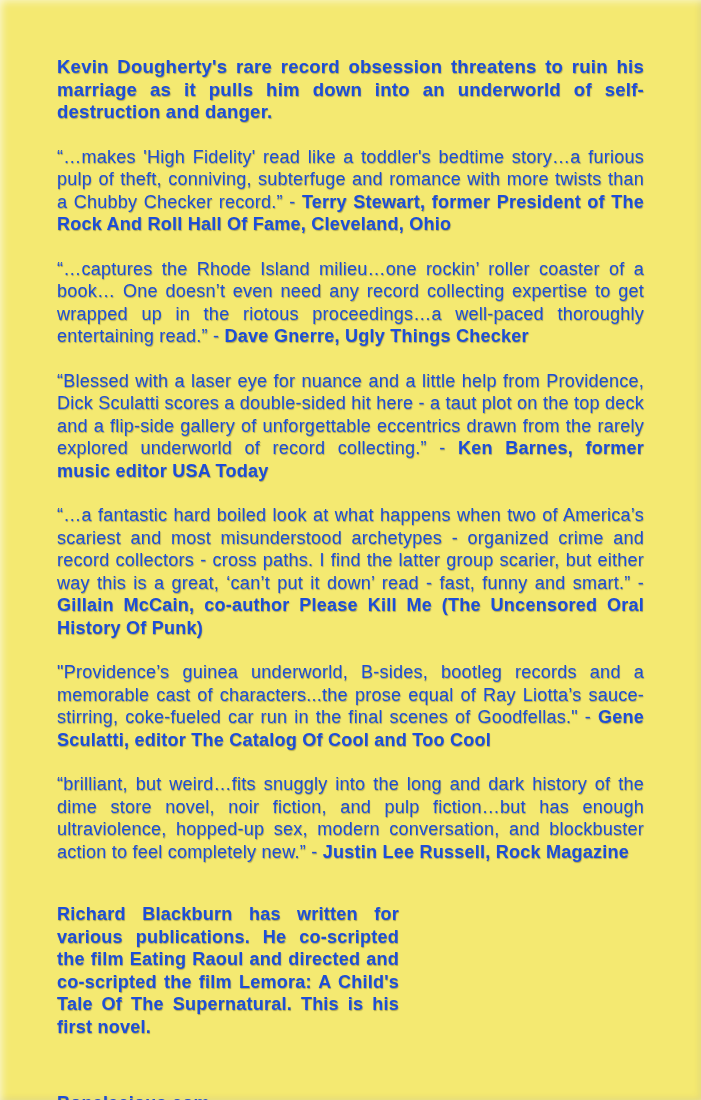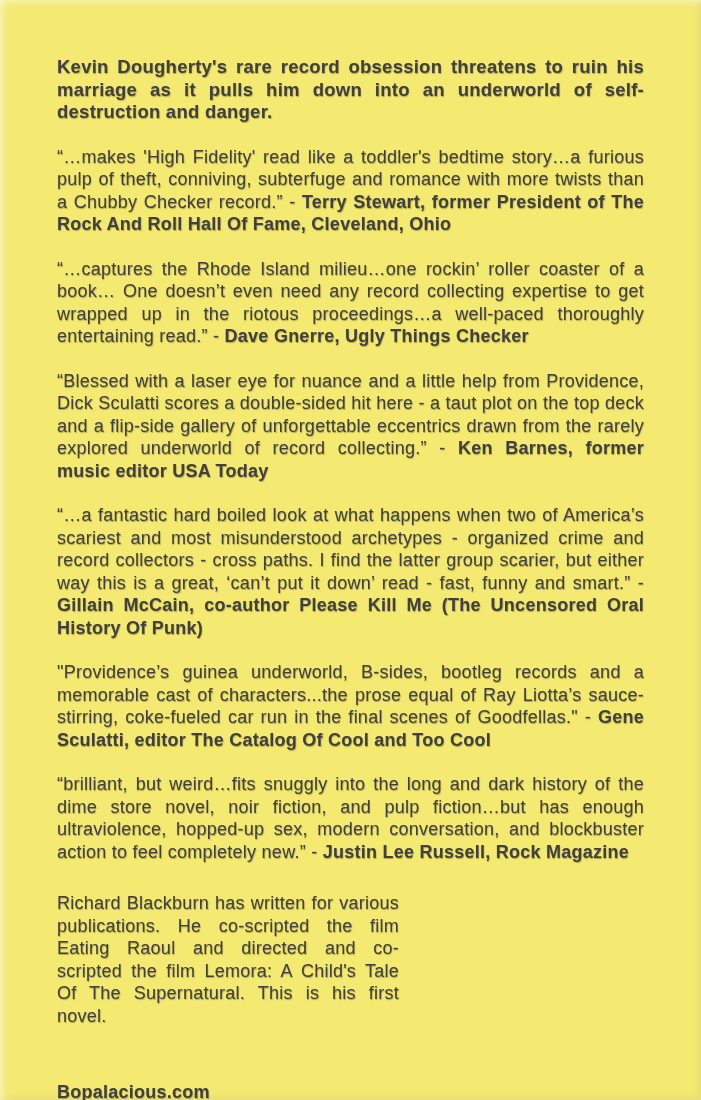--- a/index.html
+++ b/index.html
@@ -15,39 +15,39 @@
     background: #f4e971;
     
     box-shadow: inset 5px 0 8px -3px rgba(255,255,255,0.55),
                 inset 0 5px 8px -3px rgba(255,255,255,0.45),
                 inset -3px -3px 6px -2px rgba(180,170,90,0.35);
     padding: 56px 57px 0 57px;
     font-family: "Liberation Sans", "DejaVu Sans", sans-serif;
     font-size: 18px;
     line-height: 22.5px;
     letter-spacing: 0.25px;
-    color: #404040;
+    color: #1d4ed8;
     text-shadow: 0.6px 0.6px 1px rgba(70,65,20,0.40);
     overflow: hidden;
   }
   .para {
     margin: 0 0 22px 0;
     text-align: justify;
   }
   .intro {
     font-weight: bold;
     font-size: 18.5px;
   }
   .attr {
     font-weight: bold;
   }
   .bio {
-    font-weight: normal;
+    font-weight: bold;
     width: 342px;
-    margin-top: 29px;
+    margin-top: 40px;
   }
   .website {
     font-weight: bold;
     margin-top: 54px;
     text-align: left;
   }
 </style>
 </head>
 <body>
 

